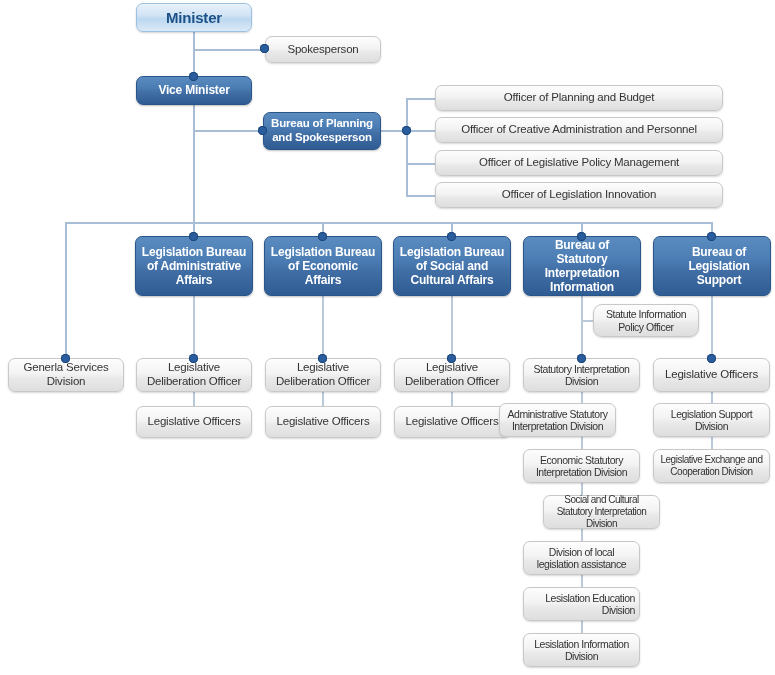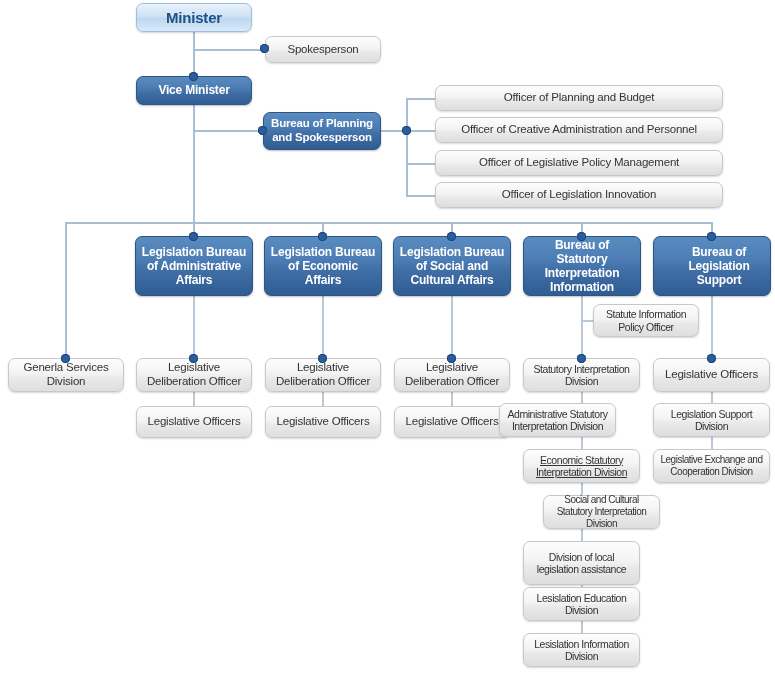--- a/index.html
+++ b/index.html
@@ -160,21 +160,21 @@
   <div class="node n-blue" style="left:523px;top:236px;width:118px;height:60px;">
     <span>Bureau of Statutory Interpretation Information</span>
   </div>
   <div class="dot" style="left:577px;top:232px;"></div>
 
   <div class="node n-blue" style="left:653px;top:236px;width:118px;height:60px;padding-left:18px;">
     <span>Bureau of Legislation Support</span>
   </div>
   <div class="dot" style="left:707px;top:232px;"></div>
 
-  <div class="node n-grey tiny" style="left:593px;top:304px;width:106px;height:33px;">
+  <div class="node n-grey tiny" style="left:593px;top:304px;width:106px;height:33px;border-radius:9px;">
     <span>Statute Information Policy Officer</span>
   </div>
 
   <div class="node n-grey" style="left:8px;top:358px;width:116px;height:34px;">
     <span>Generla Services Division</span>
   </div>
   <div class="dot" style="left:61px;top:354px;"></div>
 
   <div class="node n-grey" style="left:136px;top:358px;width:116px;height:34px;">
     <span>Legislative Deliberation Officer</span>
@@ -202,33 +202,33 @@
 
   <div class="node n-grey tiny" style="left:523px;top:358px;width:117px;height:34px;">
     <span>Statutory Interpretation Division</span>
   </div>
   <div class="dot" style="left:577px;top:354px;"></div>
 
   <div class="node n-grey tiny" style="left:499px;top:403px;width:117px;height:34px;">
     <span>Administrative Statutory Interpretation Division</span>
   </div>
 
-  <div class="node n-grey tiny" style="left:523px;top:449px;width:117px;height:34px;text-decoration:underline;">
+  <div class="node n-grey tiny" style="left:523px;top:449px;width:117px;height:34px;">
     <span>Economic Statutory Interpretation Division</span>
   </div>
 
   <div class="node n-grey xtiny" style="left:523px;top:495px;width:117px;height:34px;margin-left:20px;">
     <span>Social and Cultural Statutory Interpretation Division</span>
   </div>
 
-  <div class="node n-grey tiny" style="left:523px;top:541px;width:117px;height:44px;">
+  <div class="node n-grey tiny" style="left:523px;top:541px;width:117px;height:34px;">
     <span>Division of local legislation assistance</span>
   </div>
 
-  <div class="node n-grey tiny" style="left:523px;top:587px;width:117px;height:34px;">
+  <div class="node n-grey tiny" style="left:523px;top:587px;width:117px;height:34px;text-align:right;">
     <span>Lesislation Education Division</span>
   </div>
 
   <div class="node n-grey tiny" style="left:523px;top:633px;width:117px;height:34px;">
     <span>Lesislation Information Division</span>
   </div>
 
   <div class="node n-grey" style="left:653px;top:358px;width:117px;height:34px;">
     <span>Legislative Officers</span>
   </div>

